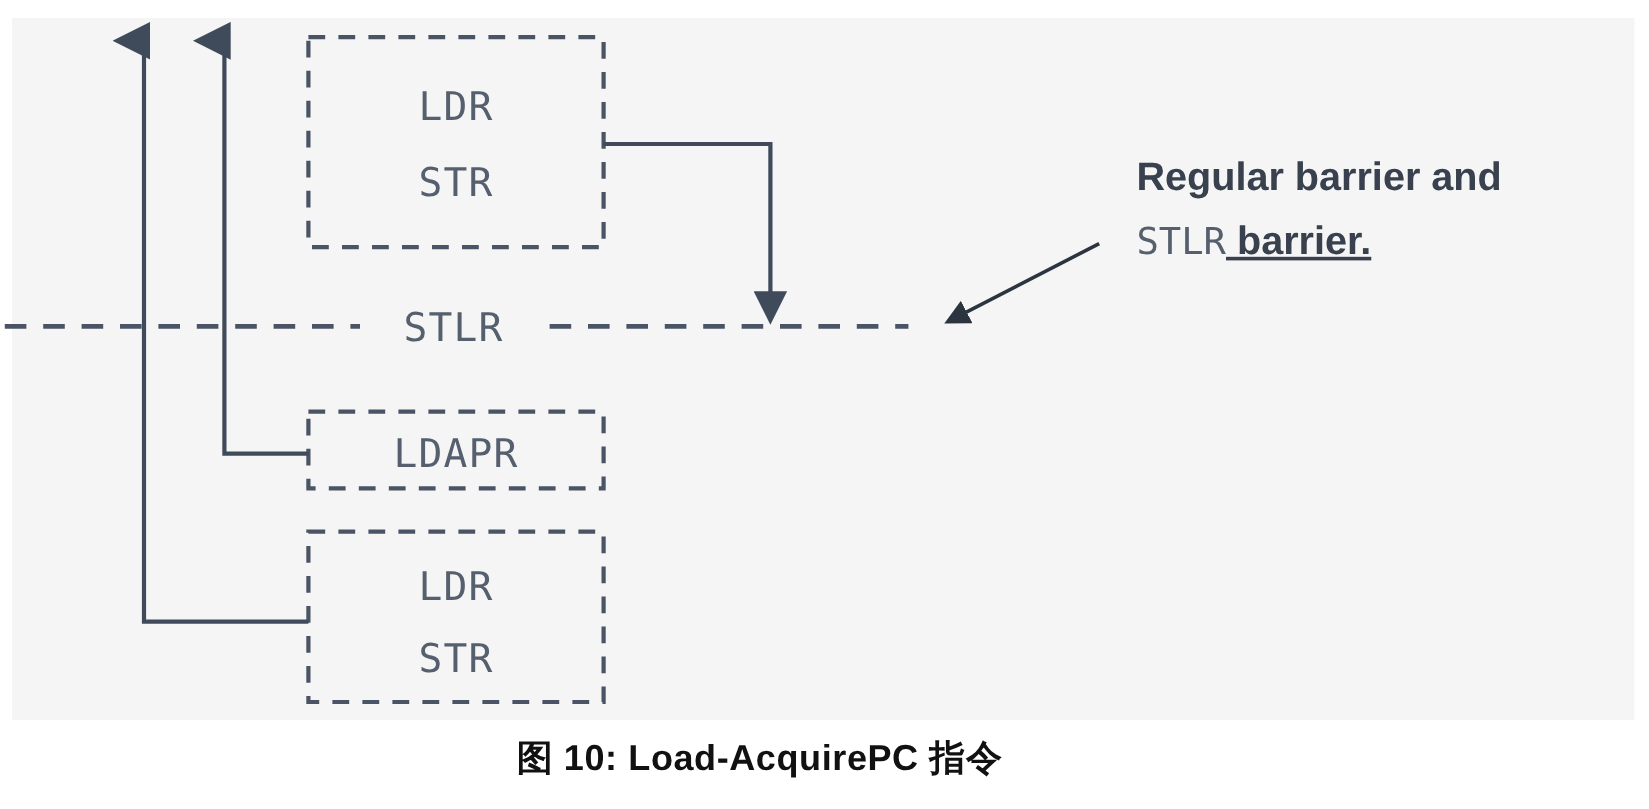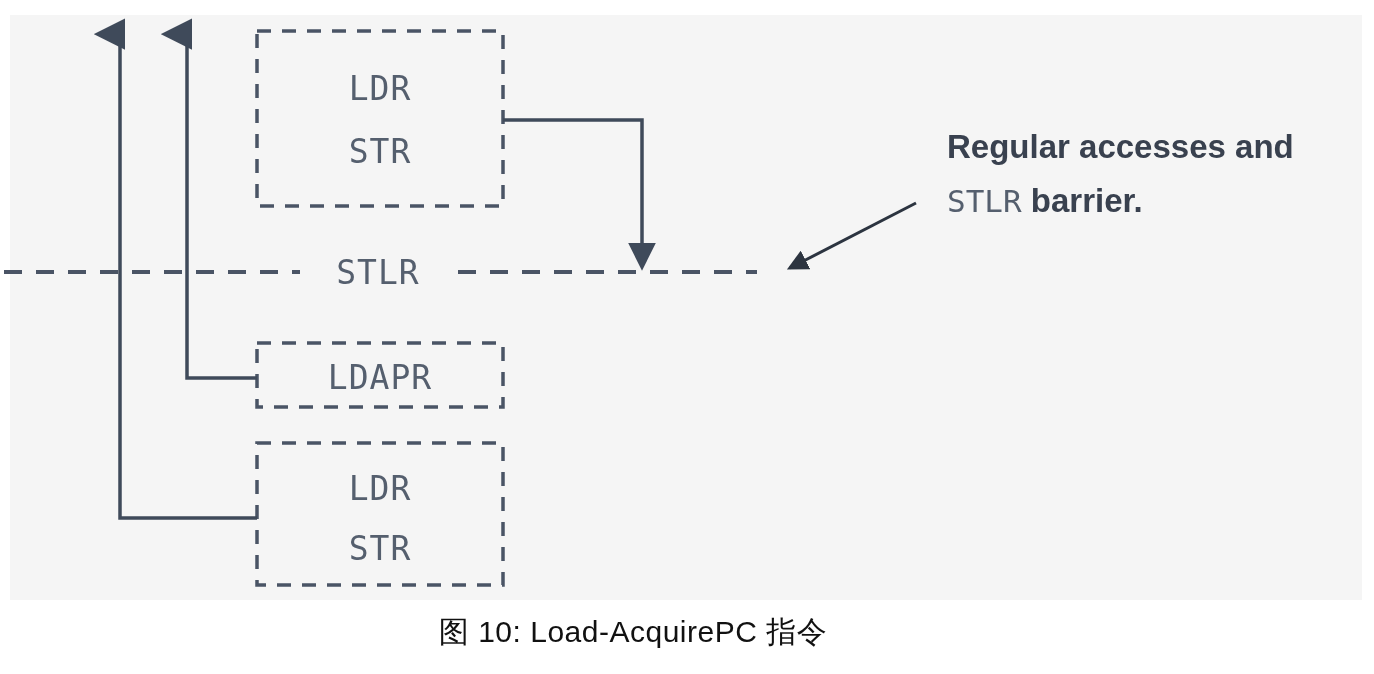--- a/index.html
+++ b/index.html
@@ -66,20 +66,21 @@
   #figure-caption {
     position: absolute;
     left: 0;
     top: 612px;
     width: 1266px;
     text-align: center;
     font-family: "Liberation Sans", sans-serif;
     font-size: 30px;
     color: #111111;
     letter-spacing: 0.5px;
+    font-weight: bold;
   }
 </style>
 </head>
 <body>
 
 <div id="figure-root">
 
   <div id="diagram-panel"></div>
 
   <svg id="diagram-svg" viewBox="0 0 1374 605" xmlns="http://www.w3.org/2000/svg">
@@ -135,22 +136,22 @@
       <path d="M 642 250 L 642 270" stroke="#3f4a5a" stroke-width="3.5" marker-end="url(#arrow-head)" fill="none" style="display:none"></path>
     </g>
 
     <g>
       <line x1="916" y1="203" x2="790" y2="268" stroke="#2c3440" stroke-width="3" marker-end="url(#arrow-head-small)"></line>
     </g>
   </svg>
 
   <div id="annot-block">
     <div>
-      <span class="annot-line" style="position:static;">Regular accesses and</span>
+      <span class="annot-line" style="position:static;">Regular barrier and</span>
     </div>
     <div>
-      <span class="annot-line annot-mono" style="position:static;">STLR</span><span class="annot-line" style="position:static;"> barrier.</span>
+      <span class="annot-line annot-mono" style="position:static;">STLR</span><span class="annot-line" style="position:static;text-decoration:underline;"> barrier.</span>
     </div>
   </div>
 
   <div id="figure-caption">图 10: Load-AcquirePC 指令</div>
 
 </div>
 
 </body></html>

